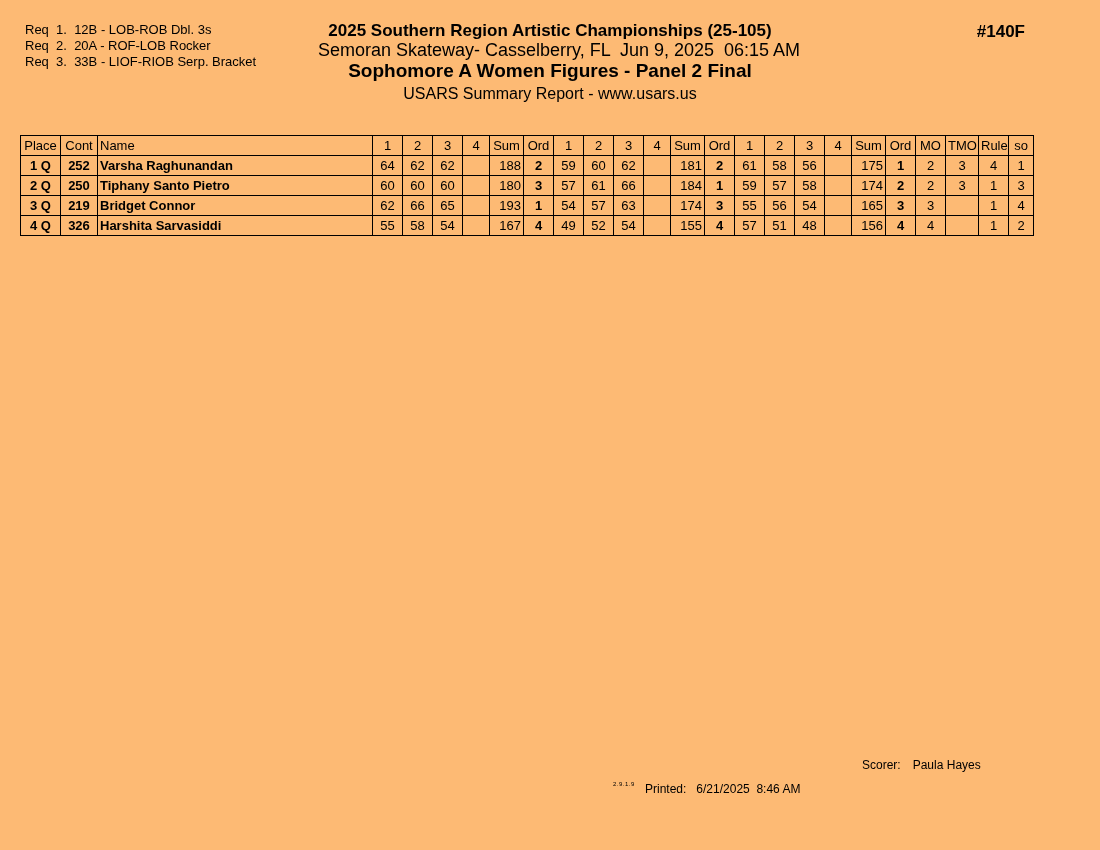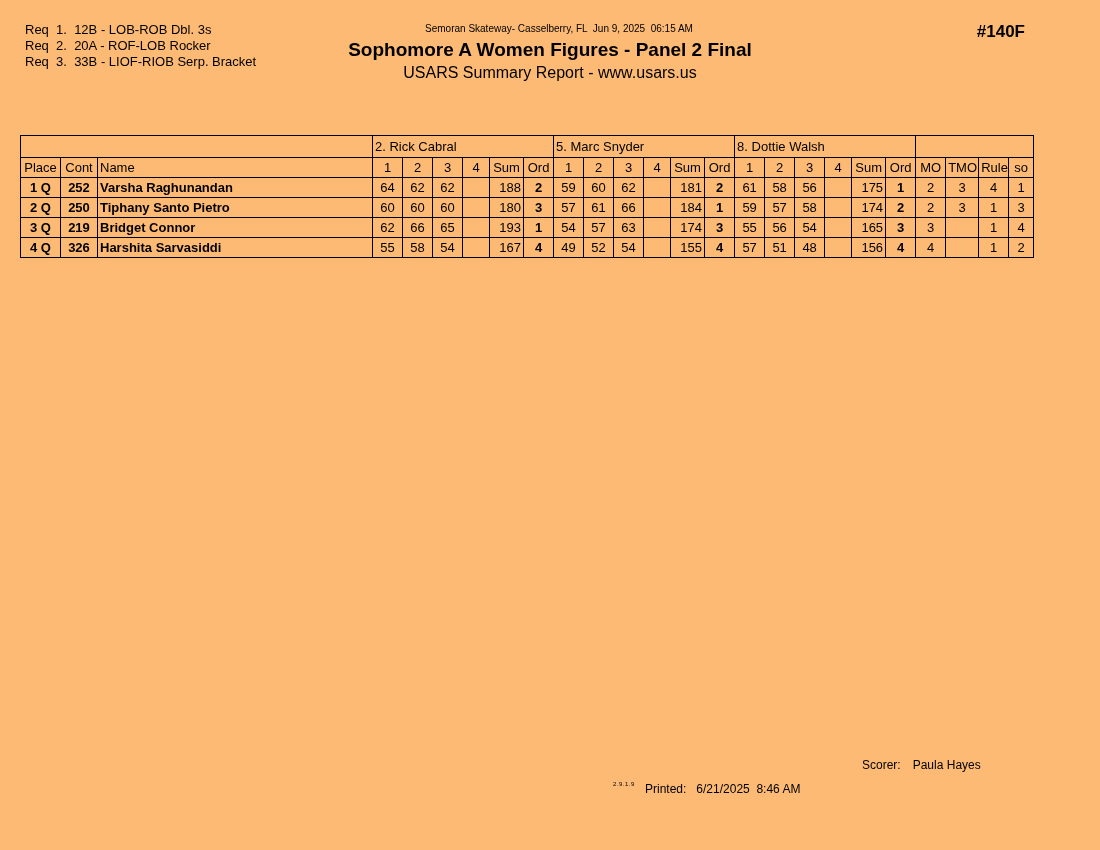--- a/index.html
+++ b/index.html
@@ -7,21 +7,21 @@
   .page {
     position:relative; width:1100px; height:850px; background:#fdba74;
     font-family:"Liberation Sans", sans-serif; color:#000;
   }
   
   .req-block { position:absolute; left:25px; top:22px; }
   .req-line { font-size:13px; line-height:16px; white-space:pre; }
   
   .title-block { position:absolute; left:0; right:0; top:20px; text-align:center; }
   .t1 { font-size:17px; font-weight:bold; line-height:21px; white-space:pre; }
-  .t2 { font-size:10px; line-height:18px; white-space:pre;padding-left:18px; }
+  .t2 { font-size:18px; line-height:18px; white-space:pre;padding-left:18px; }
   .t3 { font-size:19px; font-weight:bold; line-height:24px; white-space:pre; }
   .t4 { font-size:16px; line-height:22px; white-space:pre; }
   .event-num { position:absolute; right:75px; top:22px; font-size:17px; font-weight:bold;margin-left:16px; }
   
   table.results { position:absolute; left:20px; top:135px; border-collapse:collapse;
     table-layout:fixed; width:1013px; font-family:"Liberation Sans", sans-serif; }
   table.results td { border:1px solid #000; height:20px; font-size:13px;
     padding:0 2px; overflow:hidden; white-space:nowrap; }
   tr.judge-row td { height:22px; }
   td.nb { border:none; }
@@ -42,20 +42,21 @@
 
 <div class="page">
 
   <div class="req-block">
     <div class="req-line">Req  1.  12B - LOB-ROB Dbl. 3s</div>
     <div class="req-line">Req  2.  20A - ROF-LOB Rocker</div>
     <div class="req-line">Req  3.  33B - LIOF-RIOB Serp. Bracket</div>
   </div>
 
   <div class="title-block">
+    <div class="t1">2025 Southern Region Artistic Championships (25-105)</div>
     <div class="t2">Semoran Skateway- Casselberry, FL  Jun 9, 2025  06:15 AM</div>
     <div class="t3">Sophomore A Women Figures - Panel 2 Final</div>
     <div class="t4">USARS Summary Report - www.usars.us</div>
   </div>
 
   <div class="event-num">#140F</div>
 
   <table class="results">
     <colgroup>
       <col style="width:40px">
@@ -78,27 +79,20 @@
         <col style="width:30px">
         <col style="width:27px">
         <col style="width:34px">
         <col style="width:30px">
       <col style="width:30px">
         <col style="width:33px">
         <col style="width:30px">
         <col style="width:25px">
     </colgroup>
     <tbody>
-        <tr class="judge-row">
-          <td class="nb" colspan="3"></td>
-          <td class="judge-box" colspan="6">2.  Rick Cabral</td>
-          <td class="judge-box" colspan="6">5.  Marc Snyder</td>
-          <td class="judge-box" colspan="6">8.  Dottie  Walsh</td>
-          <td class="nb" colspan="4"></td>
-        </tr>
         <tr>
           <td class="hdr c">Place</td>
           <td class="hdr c">Cont</td>
           <td class="hdr l">Name</td>
           <td class="hdr c">1</td>
           <td class="hdr c">2</td>
           <td class="hdr c">3</td>
           <td class="hdr c">4</td>
           <td class="hdr c">Sum</td>
           <td class="hdr c ord-col">Ord</td>

